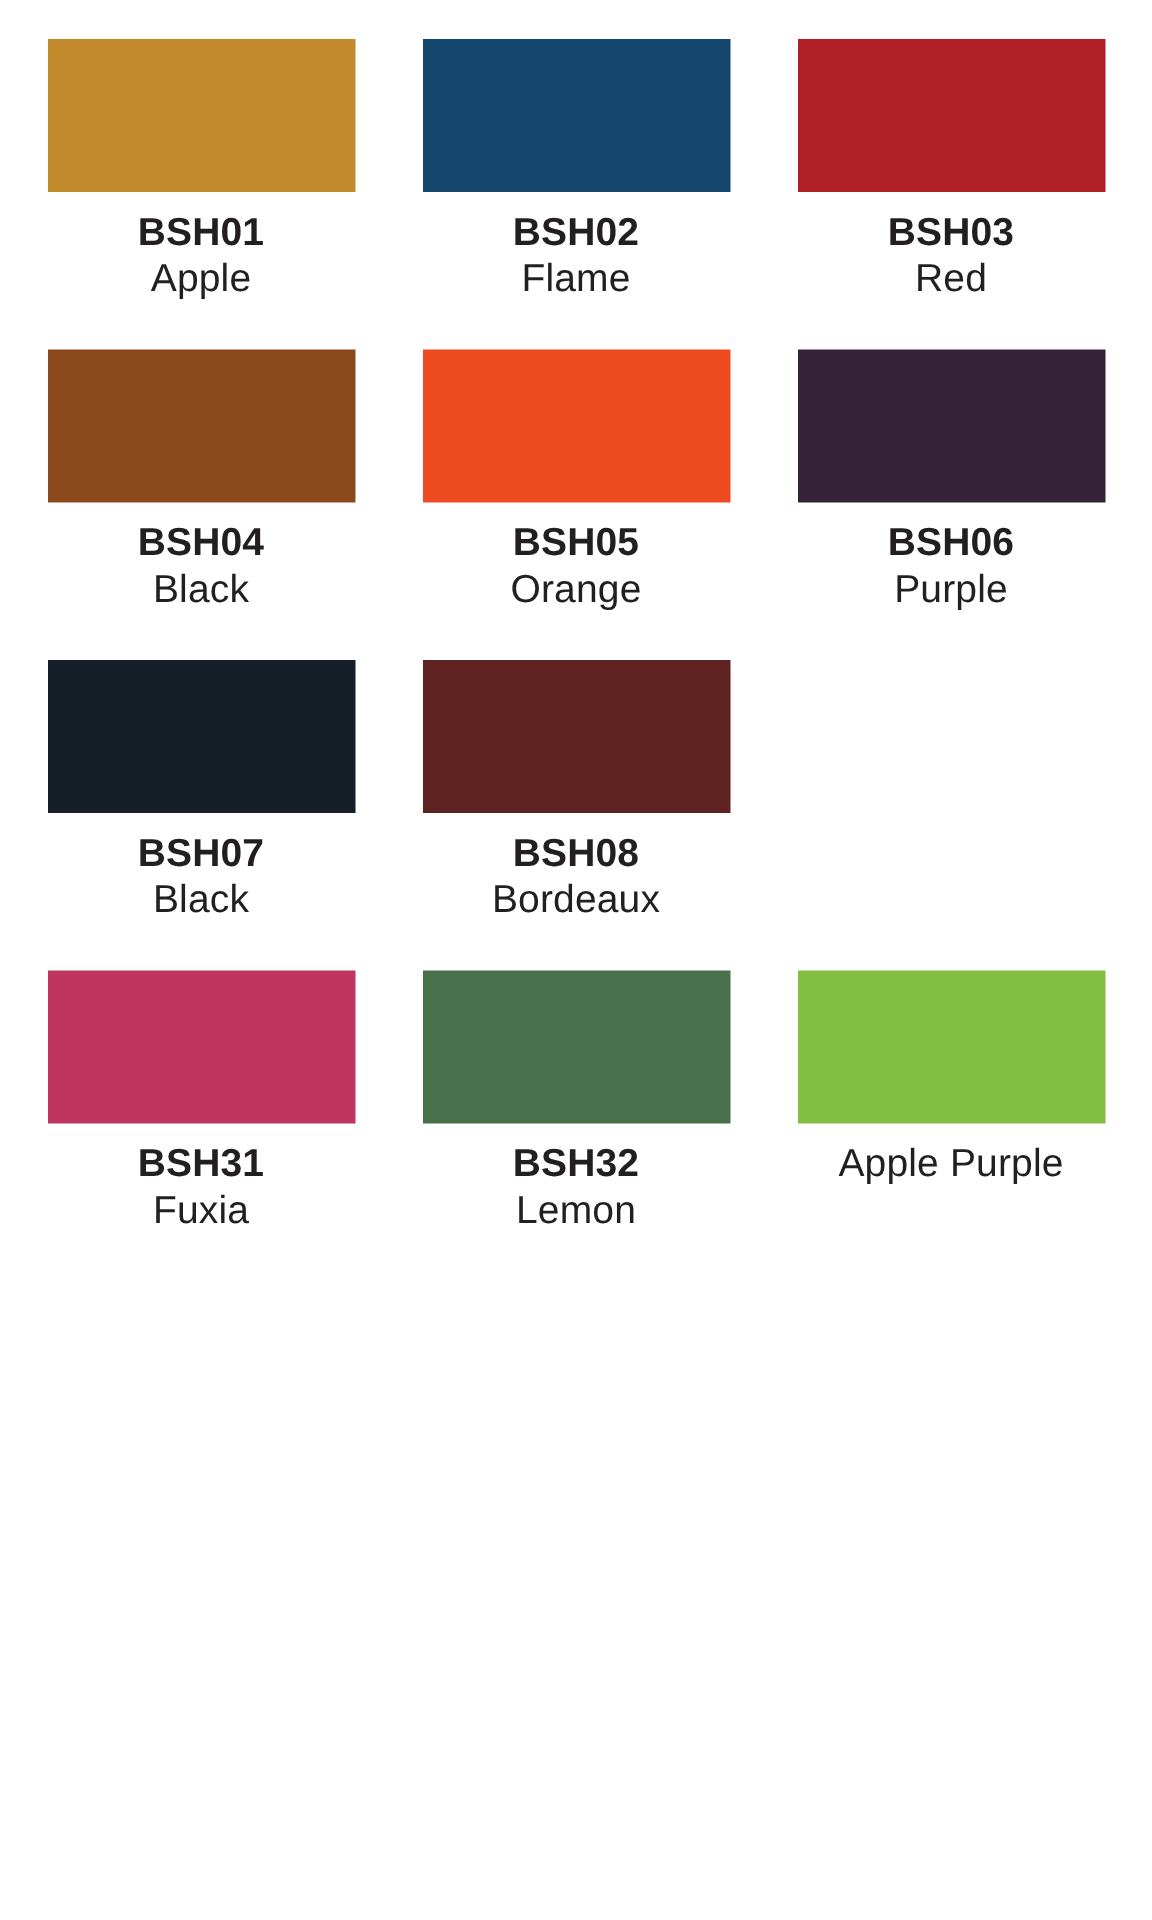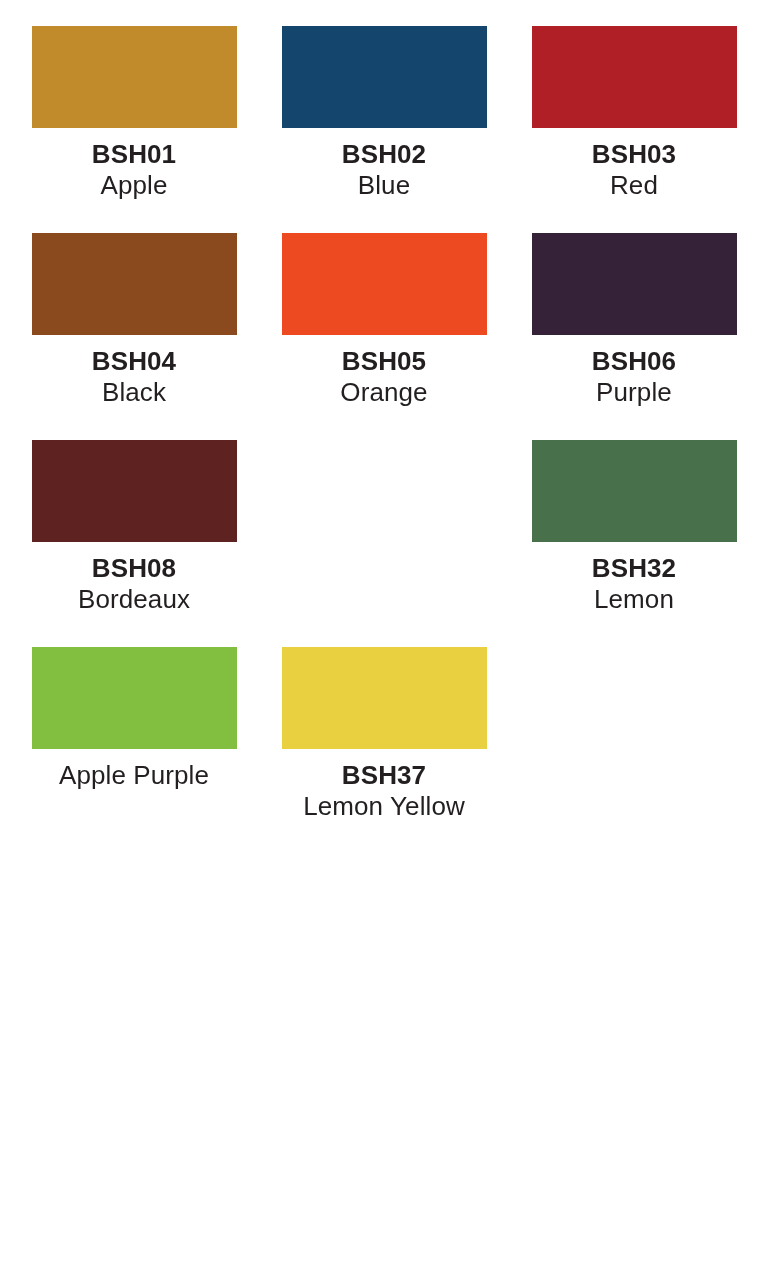--- a/index.html
+++ b/index.html
@@ -77,21 +77,21 @@
     <div class="swatch-chip" title="Yellow" style="background-color: rgb(193, 138, 42);"></div>
     <div class="swatch-labels">
       <span class="swatch-code">BSH01</span>
       <span class="swatch-name">Apple</span>
     </div>
   </div>
       <div class="swatch-cell">
     <div class="swatch-chip" title="Blue" style="background-color: rgb(20, 69, 109);"></div>
     <div class="swatch-labels">
       <span class="swatch-code">BSH02</span>
-      <span class="swatch-name">Blue</span>
+      <span class="swatch-name">Flame</span>
     </div>
   </div>
       <div class="swatch-cell">
     <div class="swatch-chip" title="Red" style="background-color: rgb(176, 31, 38);"></div>
     <div class="swatch-labels">
       <span class="swatch-code">BSH03</span>
       <span class="swatch-name">Red</span>
     </div>
   </div>
       <div class="swatch-cell">
@@ -109,51 +109,58 @@
     </div>
   </div>
       <div class="swatch-cell">
     <div class="swatch-chip" title="Purple" style="background-color: rgb(54, 34, 56);"></div>
     <div class="swatch-labels">
       <span class="swatch-code">BSH06</span>
       <span class="swatch-name">Purple</span>
     </div>
   </div>
       <div class="swatch-cell">
+    <div class="swatch-chip" title="Black" style="background-color: rgb(22, 30, 40);"></div>
+    <div class="swatch-labels">
+      <span class="swatch-code">BSH07</span>
+      <span class="swatch-name">Black</span>
+    </div>
+  </div>
+      <div class="swatch-cell">
     <div class="swatch-chip" title="Bordeaux" style="background-color: rgb(94, 34, 32);"></div>
     <div class="swatch-labels">
       <span class="swatch-code">BSH08</span>
       <span class="swatch-name">Bordeaux</span>
     </div>
   </div>
       <div class="swatch-cell empty-cell">
     <div class="swatch-chip"></div>
     <div class="swatch-labels">
       <span class="swatch-code"></span>
       <span class="swatch-name"></span>
     </div>
   </div>
       <div class="swatch-cell">
+    <div class="swatch-chip" title="Fuxia" style="background-color: rgb(190, 53, 96);"></div>
+    <div class="swatch-labels">
+      <span class="swatch-code">BSH31</span>
+      <span class="swatch-name">Fuxia</span>
+    </div>
+  </div>
+      <div class="swatch-cell">
     <div class="swatch-chip" title="Green" style="background-color: rgb(72, 113, 75);"></div>
     <div class="swatch-labels">
       <span class="swatch-code">BSH32</span>
       <span class="swatch-name">Lemon</span>
     </div>
   </div>
       <div class="swatch-cell">
     <div class="swatch-chip" title="Apple Green" style="background-color: rgb(130, 190, 64);"></div>
     <div class="swatch-labels">
       <span class="swatch-name">Apple Purple</span>
-    </div>
-  </div>
-      <div class="swatch-cell">
-    <div class="swatch-chip" title="Lemon Yellow" style="background-color: rgb(232, 208, 65);"></div>
-    <div class="swatch-labels">
-      <span class="swatch-code">BSH37</span>
-      <span class="swatch-name">Lemon Yellow</span>
     </div>
   </div>
       <div class="swatch-cell empty-cell">
     <div class="swatch-chip"></div>
     <div class="swatch-labels">
       <span class="swatch-code"></span>
       <span class="swatch-name"></span>
     </div>
   </div>
       <div class="swatch-cell empty-cell">

